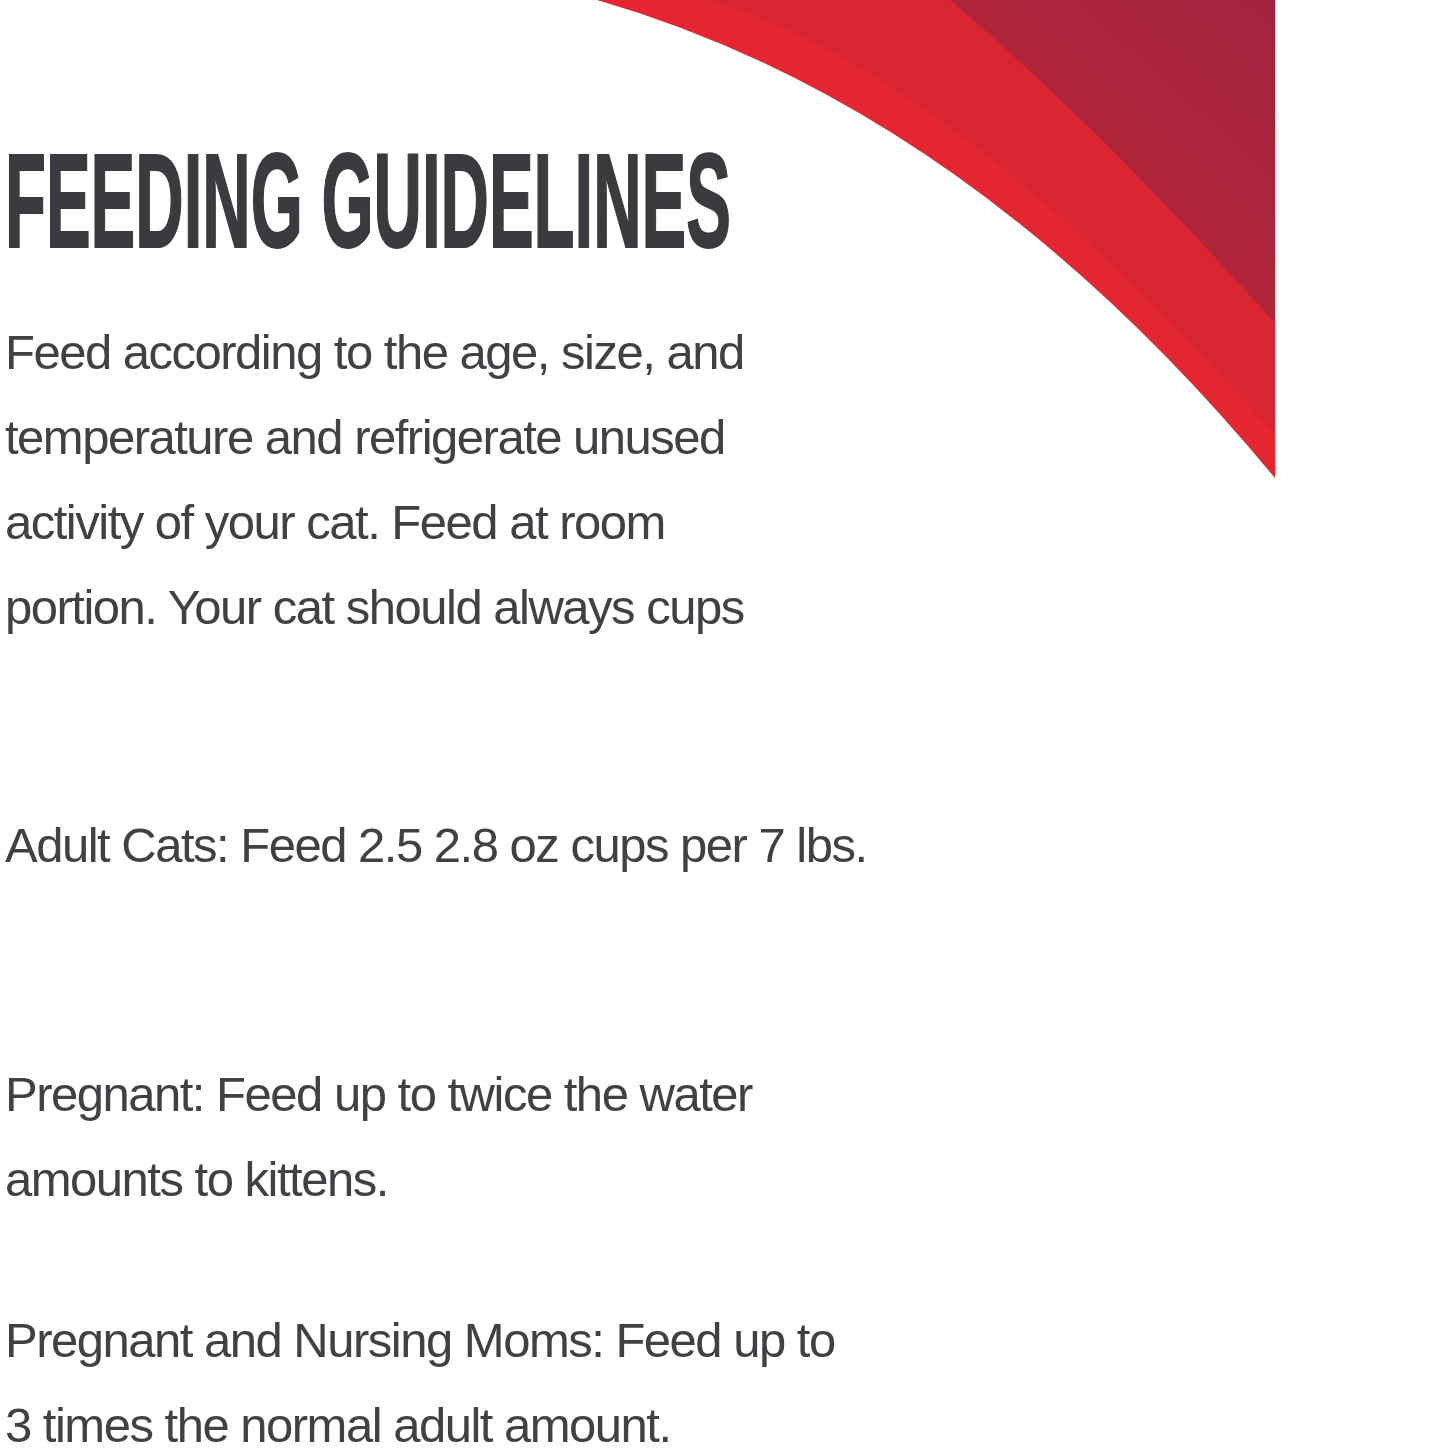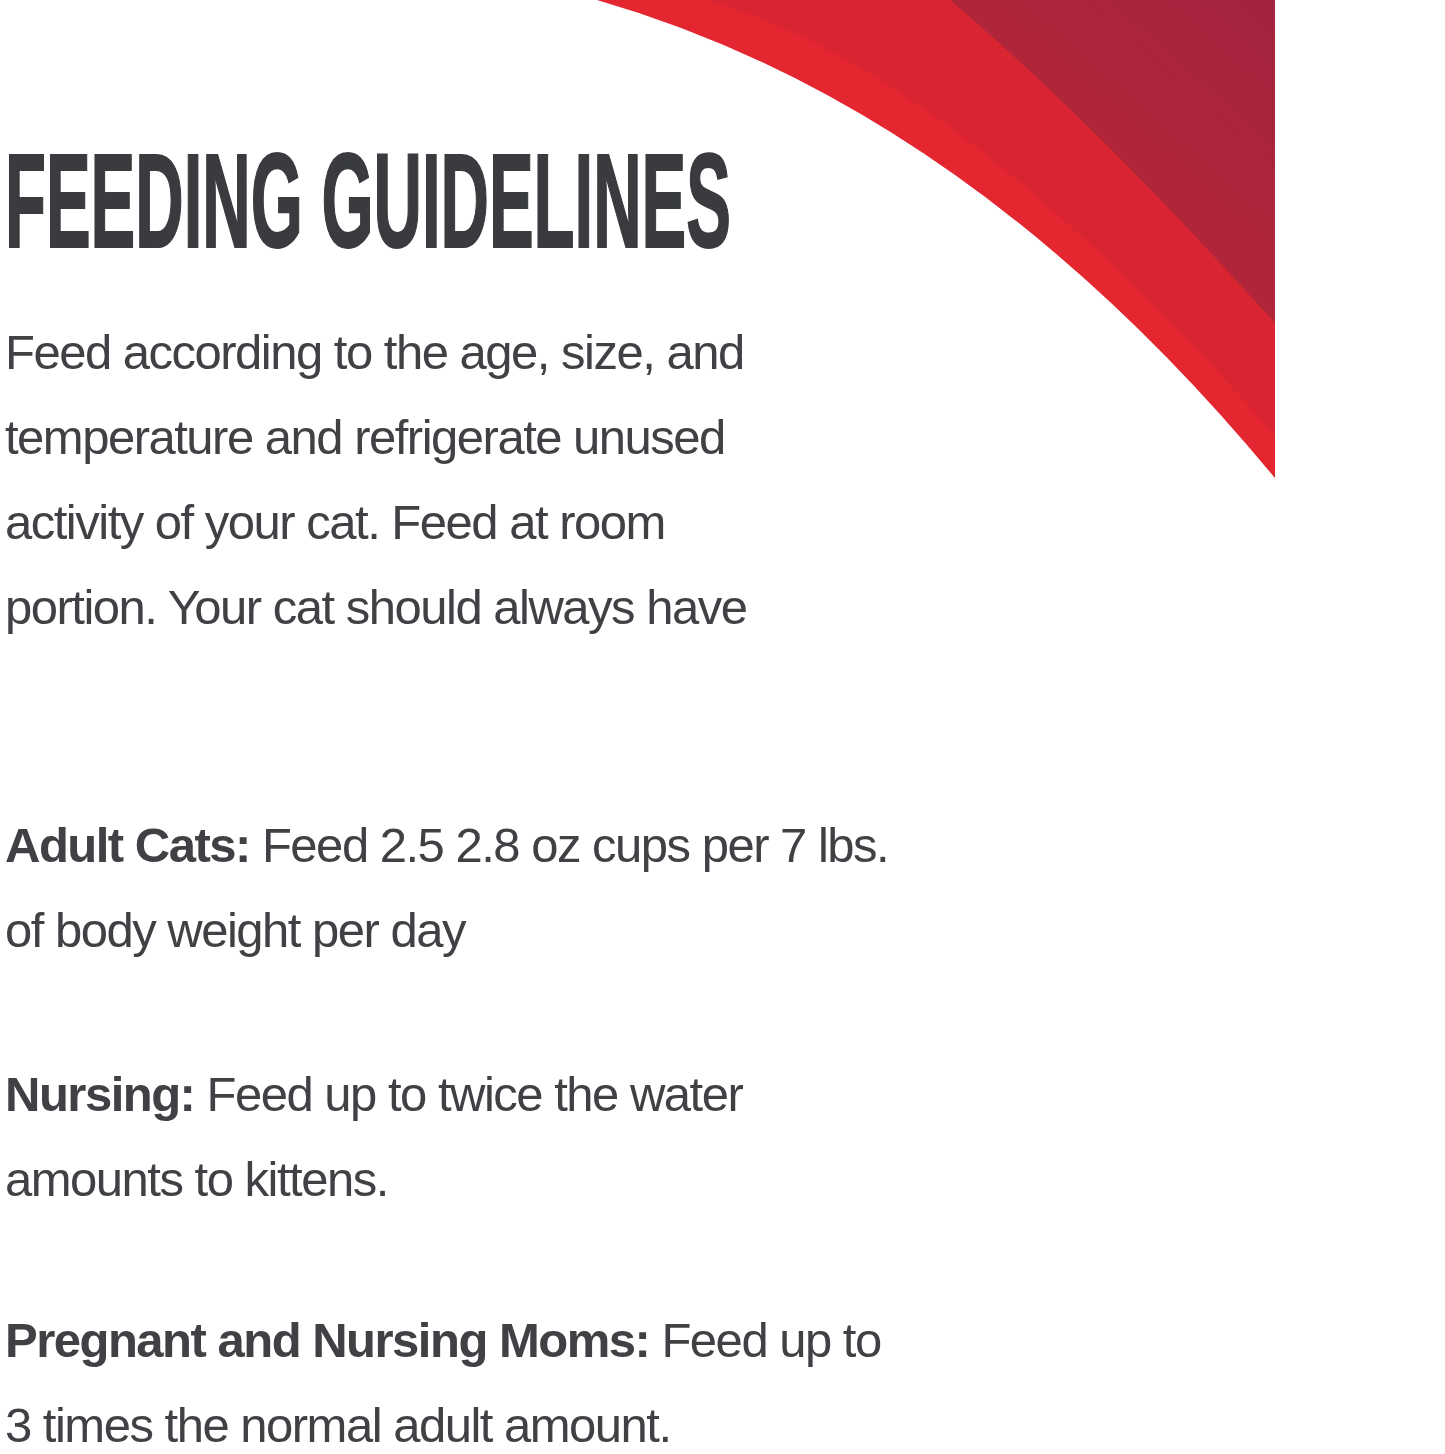--- a/index.html
+++ b/index.html
@@ -36,21 +36,21 @@
   .para {
     position: absolute;
     left: 5px;
     font-size: 49px;
     line-height: 85px;
     letter-spacing: -1.5px;
     color: var(--text-color, #3f4145);
     font-weight: 400;
   }
   .para .line { white-space: nowrap; }
-  .para .b { font-weight: 700; }
+  .para .b { font-weight: 400; }
   .p-intro    { top: 310px; }
   .p-adult    { top: 803px; }
   .p-kittens  { top: 1052px; }
   .p-pregnant { top: 1298px; }
 </style>
 </head>
 <body>
 
 <div class="page">
 
@@ -65,30 +65,29 @@
     <path d="M 705,0 Q 1009,82 1445,640 L 1445,0 Z" fill="#d92531"></path>
     <path d="M 950,0 Q 1161,179 1445,520 L 1445,0 Z" fill="url(#darkgrad)"></path>
   </svg>
 
   <h1 class="headline">FEEDING GUIDELINES</h1>
 
   <div class="para p-intro">
     <div class="line">Feed according to the age, size, and</div>
     <div class="line">temperature and refrigerate unused</div>
     <div class="line">activity of your cat. Feed at room</div>
-    <div class="line">portion. Your cat should always have</div>
+    <div class="line">portion. Your cat should always cups</div>
   </div>
 
   <div class="para p-adult">
     <div class="line"><span class="b">Adult Cats:</span><span> Feed 2.5 2.8 oz cups per 7 lbs.</span></div>
-    <div class="line">of body weight per day</div>
   </div>
 
   <div class="para p-kittens">
-    <div class="line"><span class="b">Nursing:</span><span> Feed up to twice the water</span></div>
+    <div class="line"><span class="b">Pregnant:</span><span> Feed up to twice the water</span></div>
     <div class="line">amounts to kittens.</div>
   </div>
 
   <div class="para p-pregnant">
     <div class="line"><span class="b">Pregnant and Nursing Moms:</span><span> Feed up to</span></div>
     <div class="line">3 times the normal adult amount.</div>
   </div>
 
 </div>
 

